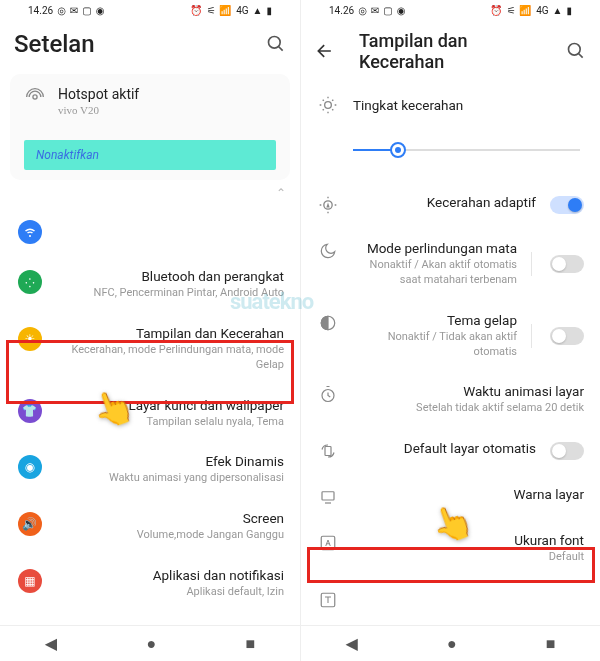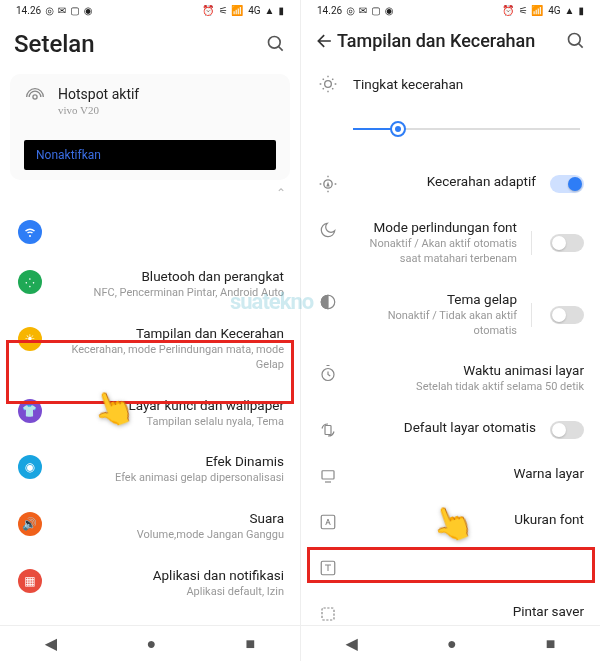--- a/index.html
+++ b/index.html
@@ -1,29 +1,29 @@
 <!DOCTYPE html>
 <html><head>
   <meta charset="utf-8">
   <style>
     * { margin: 0; padding: 0; box-sizing: border-box; font-family: -apple-system, Roboto, sans-serif; }
     body { background: #fff; width: 600px; height: 661px; display: flex; overflow: hidden; position: relative; }
     .screen { width: 300px; height: 661px; display: flex; flex-direction: column; background: #fff; position: relative; }
     .screen + .screen { border-left: 1px solid #eee; }
-    .statusbar { display: flex; align-items: center; padding: 4px 16px; font-size: 10px; color: #222; height: 20px; }
+    .statusbar { display: flex; align-items: center; padding: 4px 28px; font-size: 10px; color: #222; height: 20px; }
     .statusbar .left, .statusbar .right { display: flex; gap: 4px; align-items: center; }
     .statusbar .left { flex: 1; }
-    .header { display: flex; align-items: center; padding: 10px 14px; gap: 2px; }
+    .header { display: flex; align-items: center; padding: 10px 14px; gap: 24px; }
     .header .title { font-size: 18px; font-weight: 500; color: #222; flex: 1; }
     .header.big .title { font-size: 24px; font-weight: 500; }
     .card { margin: 6px 10px 4px; background: #fafafa; border-radius: 10px; padding: 12px 14px 10px; }
     .card-top { display: flex; gap: 12px; align-items: flex-start; margin-bottom: 24px; }
     .card-title { font-size: 14px; color: #222; }
     .card-sub { font-size: 11px; color: #999; margin-top: 2px; font-family: Liberation Serif, serif; }
-    .card-btn { background: #000000; padding: 8px 12px; font-size: 12px; color: #3a6de2; margin-top: 23px; border-radius: 2px; }
+    .card-btn { background: #5eead4; padding: 8px 12px; font-size: 12px; color: #3a6de2; margin-top: 23px; border-radius: 2px; font-style: italic; }
     .collapse { text-align: right; padding: 2px 14px 6px; color: #bbb; font-size: 12px; }
     .list { flex: 1; overflow: hidden; }
     .item { display: flex; align-items: flex-start; gap: 14px; padding: 12px 16px; position: relative; text-align: right; }
     .item .icon-wrap { width: 28px; display: flex; justify-content: center; padding-top: 2px; flex-shrink: 0; }
     .item .text { flex: 1; min-width: 0; }
     .item .label { font-size: 13.5px; color: #222; }
     .item .sub { font-size: 11px; color: #999; margin-top: 2px; line-height: 1.35; }
     .circ { width: 24px; height: 24px; border-radius: 50%; display: flex; align-items: center; justify-content: center; color: #fff; font-size: 12px; }
     .c-blue{background:#2e7df6}.c-green{background:#1fa955}.c-yellow{background:#f7b500}.c-purple{background:#7a4dd1}.c-cyan{background:#18a4e0}.c-orange{background:#f0611b}.c-red{background:#e84c3d}
     .outline-ico { width: 22px; height: 22px; display: flex; align-items: center; justify-content: center; color: #777; }
@@ -129,29 +129,29 @@
           <div class="label">Layar kunci dan wallpaper</div>
           <div class="sub">Tampilan selalu nyala, Tema</div>
         </div>
     </div>
     <div class="item">
       <div class="icon-wrap">
           <div class="circ c-cyan">◉</div>
         </div>
       <div class="text">
           <div class="label">Efek Dinamis</div>
-          <div class="sub">Efek animasi gelap dipersonalisasi</div>
+          <div class="sub">Waktu animasi yang dipersonalisasi</div>
         </div>
     </div>
     <div class="item">
       <div class="icon-wrap">
           <div class="circ c-orange">🔊</div>
         </div>
       <div class="text">
-          <div class="label">Suara</div>
+          <div class="label">Screen</div>
           <div class="sub">Volume,mode Jangan Ganggu</div>
         </div>
     </div>
     <div class="item">
       <div class="icon-wrap">
           <div class="circ c-red">▦</div>
         </div>
       <div class="text">
           <div class="label">Aplikasi dan notifikasi</div>
           <div class="sub">Aplikasi default, Izin</div>
@@ -235,21 +235,21 @@
       <div class="toggle on"></div>
     </div>
 
     <div class="item">
       <span class="outline-ico">
           <svg width="18" height="18" viewBox="0 0 24 24" fill="none" stroke="#888" stroke-width="1.6">
             <path d="M21 13a9 9 0 11-10-10 7 7 0 0010 10z"></path>
           </svg>
         </span>
       <div class="text">
-          <div class="label">Mode perlindungan font</div>
+          <div class="label">Mode perlindungan mata</div>
           <div class="sub">Nonaktif / Akan aktif otomatis saat matahari terbenam</div>
         </div>
       <div class="divider"></div>
       <div class="toggle"></div>
     </div>
 
     <div class="item">
       <span class="outline-ico">
           <svg width="18" height="18" viewBox="0 0 24 24" fill="none" stroke="#888" stroke-width="1.6">
             <circle cx="12" cy="12" r="9"></circle>
@@ -266,21 +266,21 @@
 
     <div class="item">
       <span class="outline-ico">
           <svg width="18" height="18" viewBox="0 0 24 24" fill="none" stroke="#888" stroke-width="1.6">
             <circle cx="12" cy="14" r="8"></circle>
             <path d="M12 10v4l3 2M10 2h4"></path>
           </svg>
         </span>
       <div class="text">
           <div class="label">Waktu animasi layar</div>
-          <div class="sub">Setelah tidak aktif selama 50 detik</div>
+          <div class="sub">Setelah tidak aktif selama 20 detik</div>
         </div>
     </div>
 
     <div class="item">
       <span class="outline-ico">
           <svg width="18" height="18" viewBox="0 0 24 24" fill="none" stroke="#888" stroke-width="1.6">
             <rect x="8" y="6" width="8" height="12" rx="1"></rect>
             <path d="M4 10a8 8 0 018-6m8 10a8 8 0 01-8 6"></path>
           </svg>
         </span>
@@ -304,20 +304,21 @@
 
     <div class="item">
       <span class="outline-ico">
           <svg width="18" height="18" viewBox="0 0 24 24" fill="none" stroke="#888" stroke-width="1.6">
             <rect x="3" y="3" width="18" height="18" rx="2"></rect>
             <path d="M12 8l-3 8m3-8l3 8m-5-3h4" stroke-width="1.3"></path>
           </svg>
         </span>
       <div class="text">
           <div class="label">Ukuran font</div>
+          <div class="sub">Default</div>
         </div>
     </div>
 
     <div class="item">
       <span class="outline-ico">
           <svg width="18" height="18" viewBox="0 0 24 24" fill="none" stroke="#888" stroke-width="1.6">
             <rect x="3" y="3" width="18" height="18" rx="2"></rect>
             <path d="M8 8h8M12 8v8" stroke-width="1.4"></path>
           </svg>
         </span>

